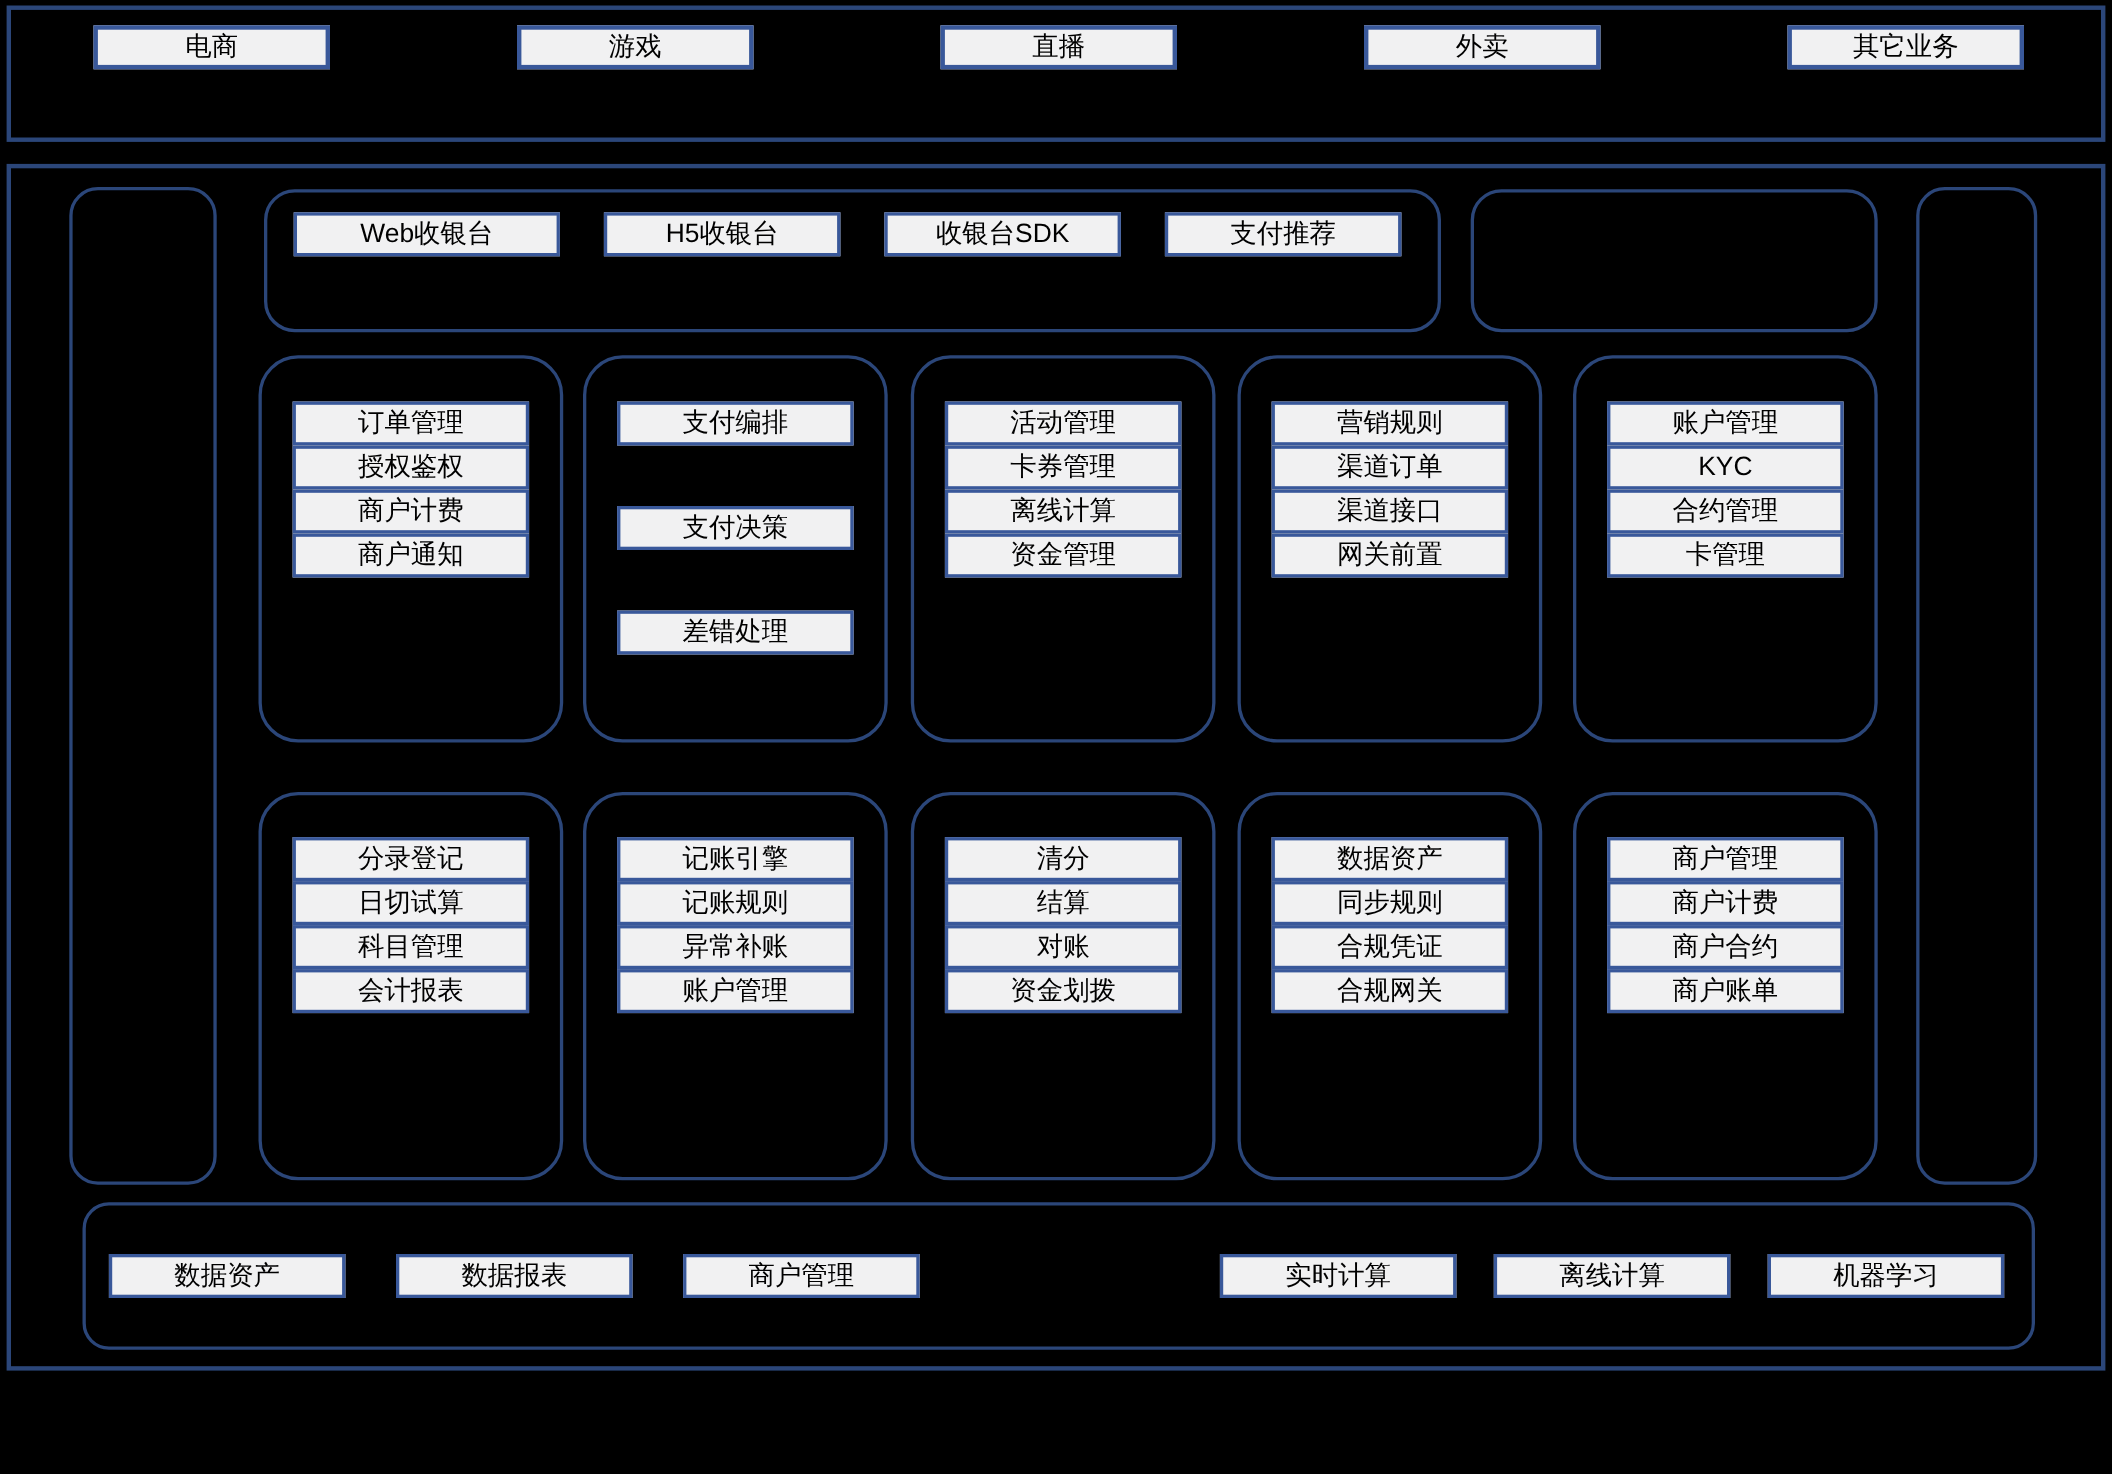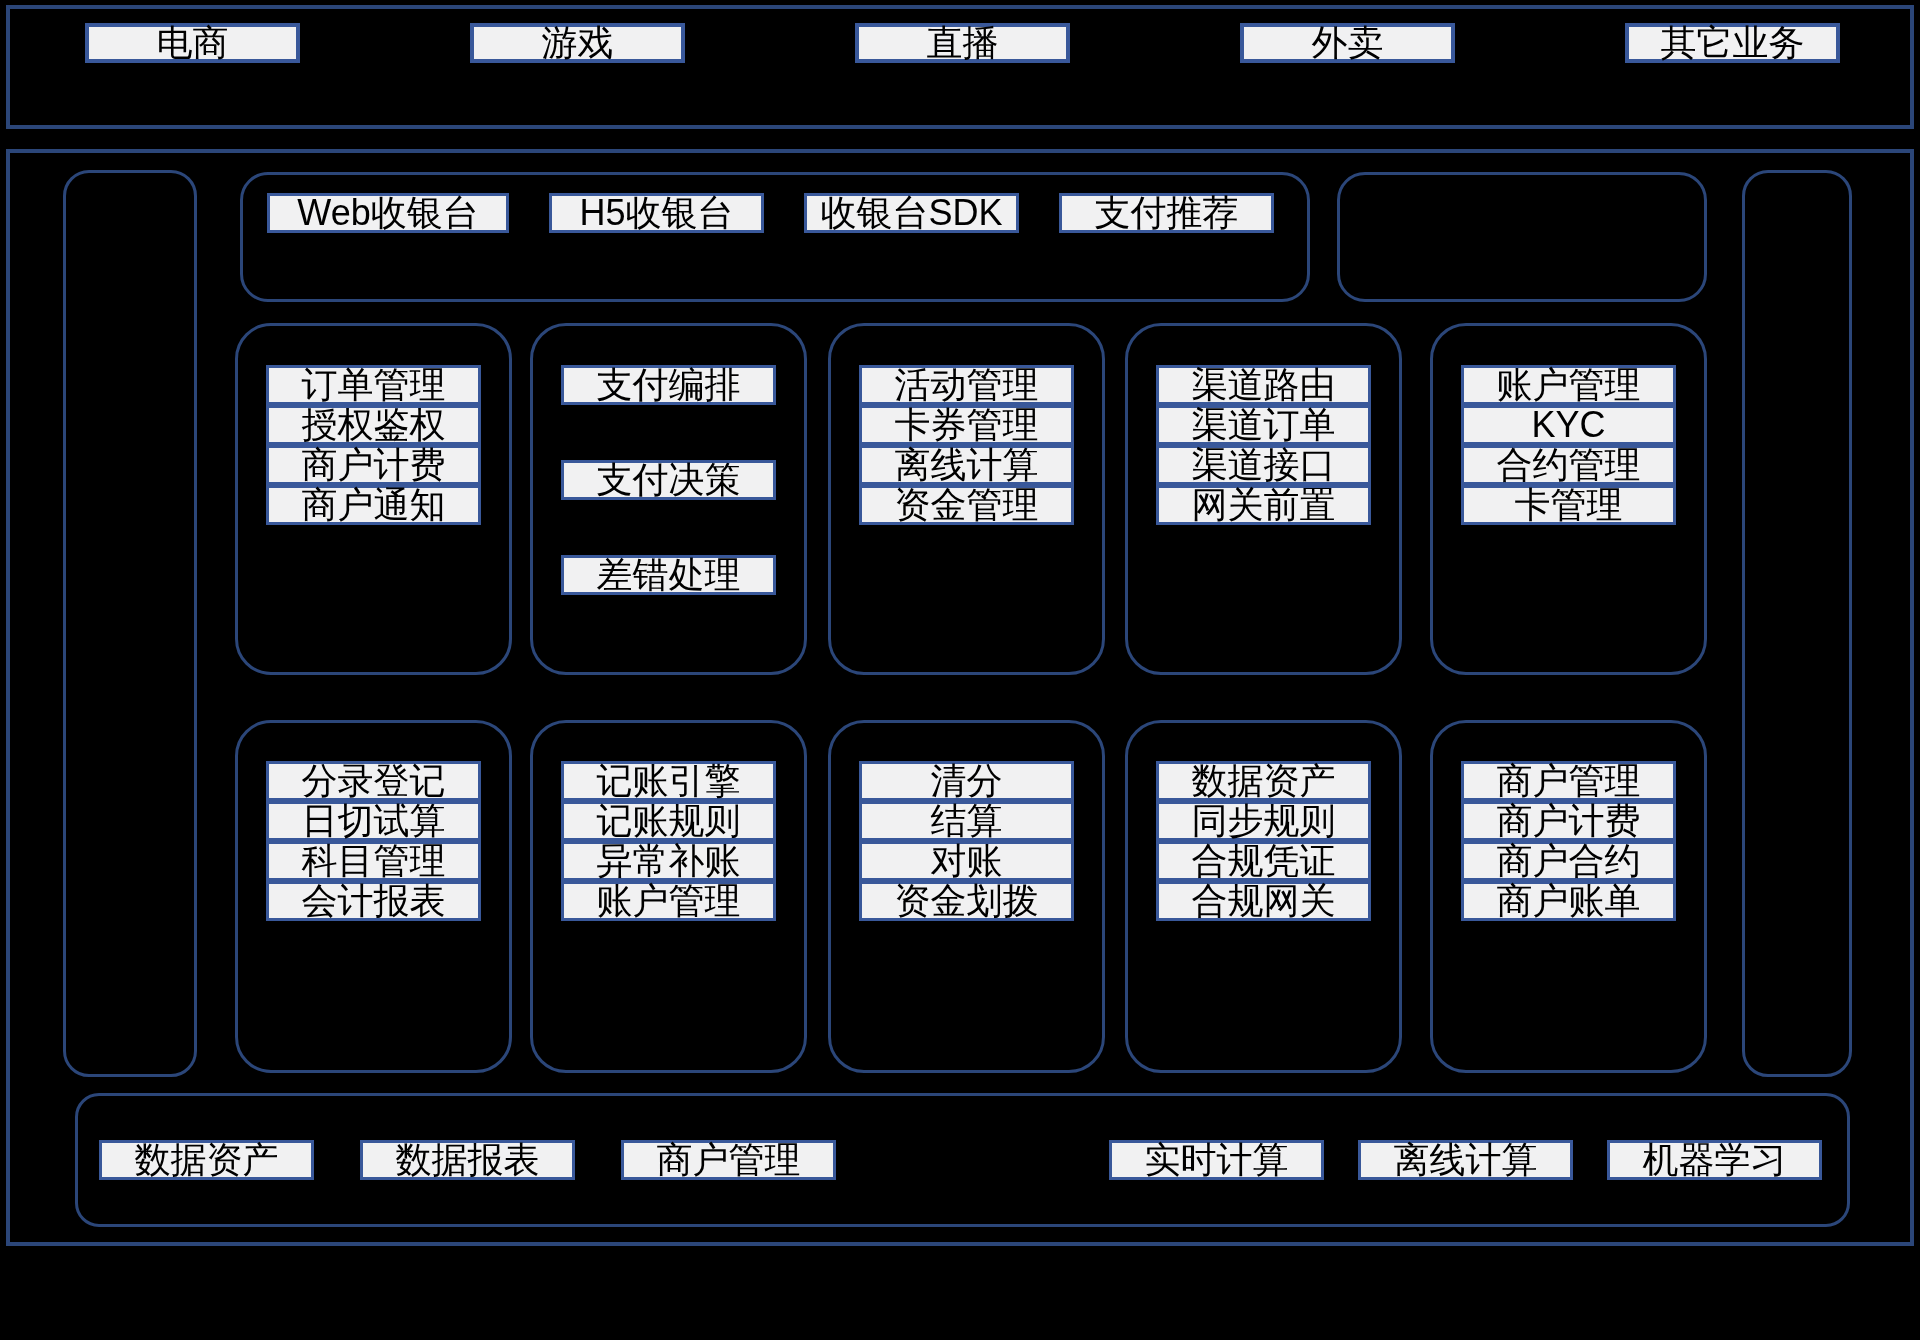--- a/index.html
+++ b/index.html
@@ -42,21 +42,21 @@
     display:flex;justify-content:space-between;align-items:center;
     padding:0 25px 0 21px;
   }
   .cluster{display:flex;gap:46px;}
   .cluster-r{display:flex;gap:34px;}
   
   .chip{
     width:215px;height:40px;box-sizing:border-box;flex:0 0 auto;
     background:#f1f1f2;border:3px solid #39589a;
     display:flex;align-items:center;justify-content:center;
-    font-size:36px;line-height:1;white-space:nowrap;color:#000;
+    font-size:24px;line-height:1;white-space:nowrap;color:#000;
   }
   .band-top .chip{border-width:4px;}
   .chip-wide{width:242px;}
 </style>
 </head>
 <body>
 
 <div class="page">
 
   <div class="band-top">
@@ -91,21 +91,21 @@
       <div class="chip">支付决策</div>
       <div class="chip">差错处理</div>
     </div>
     <div class="rbox group row1 c3">
       <div class="chip">活动管理</div>
       <div class="chip">卡券管理</div>
       <div class="chip">离线计算</div>
       <div class="chip">资金管理</div>
     </div>
     <div class="rbox group row1 c4">
-      <div class="chip">渠道路由</div>
+      <div class="chip">营销规则</div>
       <div class="chip">渠道订单</div>
       <div class="chip">渠道接口</div>
       <div class="chip">网关前置</div>
     </div>
     <div class="rbox group row1 c5">
       <div class="chip">账户管理</div>
       <div class="chip">KYC</div>
       <div class="chip">合约管理</div>
       <div class="chip">卡管理</div>
     </div>

